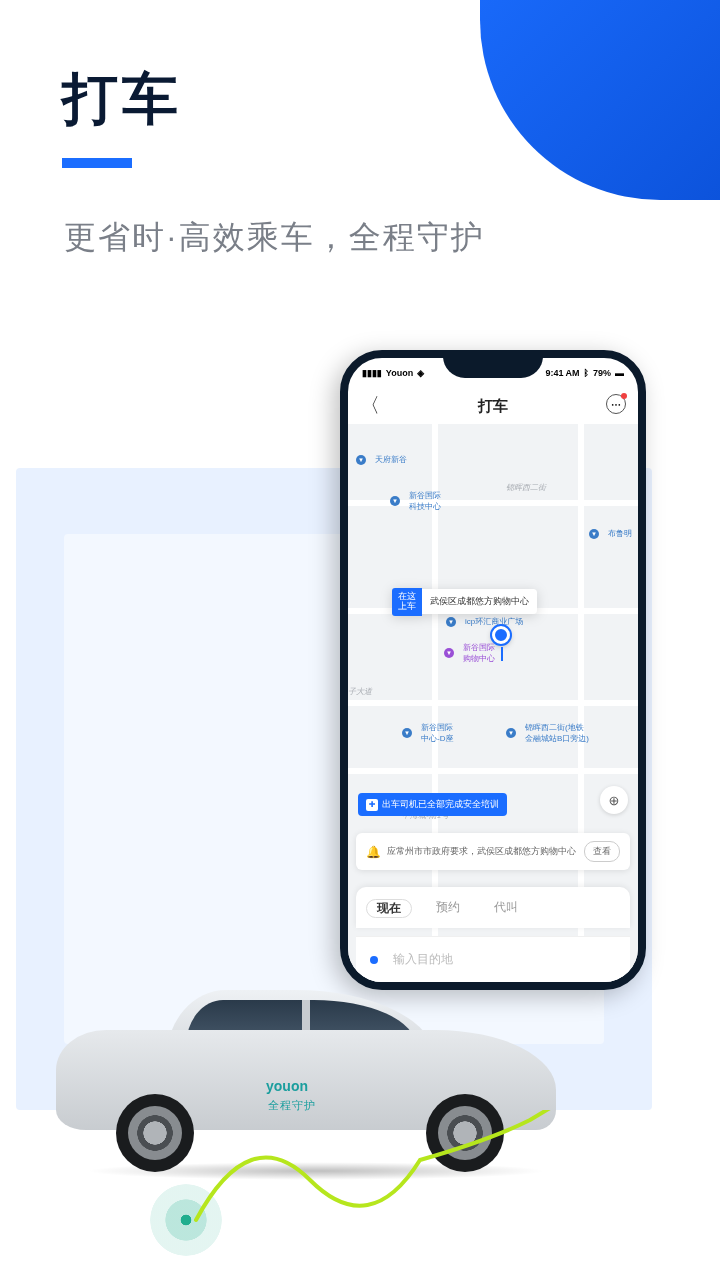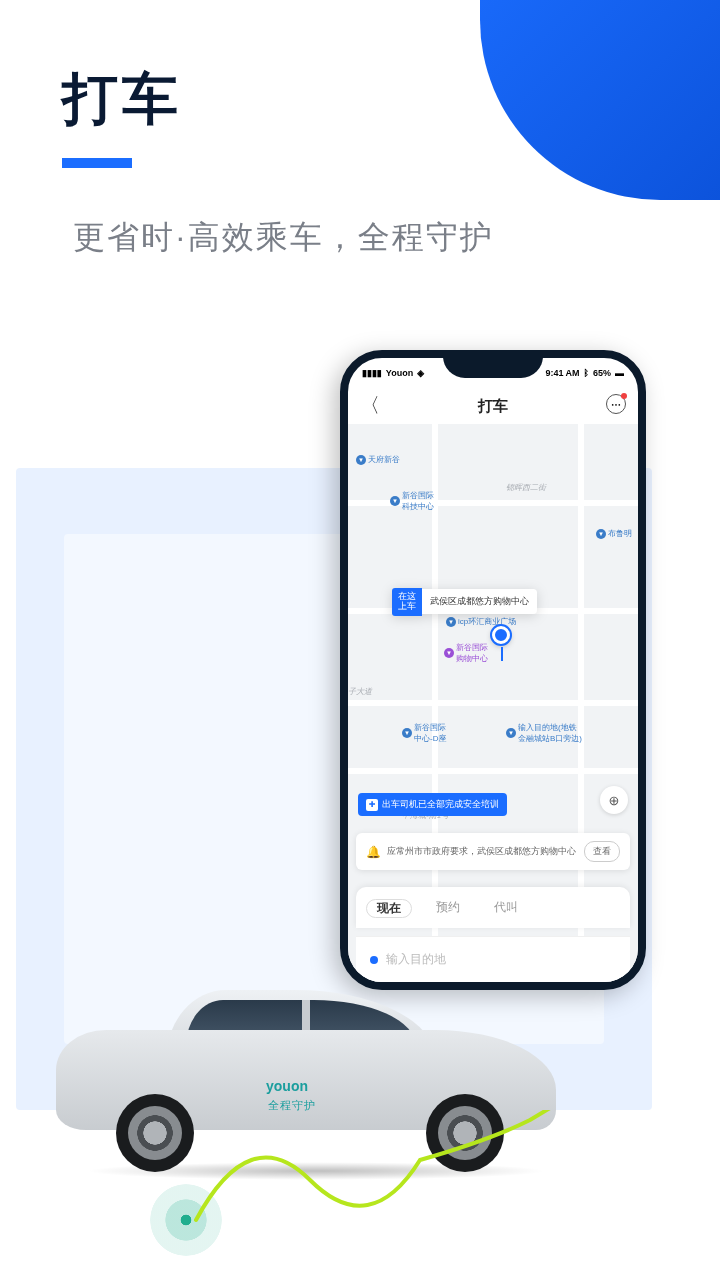--- a/index.html
+++ b/index.html
@@ -4,21 +4,21 @@
 <style>
 * { margin:0; padding:0; box-sizing:border-box; }
 html,body { width:720px; height:1280px; font-family:-apple-system,"PingFang SC","Microsoft YaHei",sans-serif; background:#fff; overflow:hidden; position:relative; }
 
 
 .corner-blob { position:absolute; top:-80px; right:-80px; width:320px; height:280px; background:linear-gradient(135deg,#1b6dff,#0a4fd6); border-radius:0 0 0 180px; }
 
 
 .headline { position:absolute; top:62px; left:62px; font-size:56px; font-weight:700; color:#0a1a33; letter-spacing:4px; }
 .headline-underline { position:absolute; top:158px; left:62px; width:70px; height:10px; background:#1b6dff; }
-.subhead { position:absolute; top:216px; left:73px; font-size:32px; color:#7a7f88; letter-spacing:2px; }
+.subhead { position:absolute; top:216px; left:64px; font-size:32px; color:#7a7f88; letter-spacing:2px; }
 
 
 .backdrop-rect { position:absolute; top:468px; left:16px; width:636px; height:642px; background:#e8f1ff; border-radius:4px; }
 .backdrop-rect.inner { top:534px; left:64px; width:540px; height:510px; background:#f3f8ff; }
 
 
 .phone { position:absolute; top:350px; left:340px; width:306px; height:640px; background:#fff; border-radius:42px; border:8px solid #0b1a2b; box-shadow:-6px 6px 24px rgba(0,0,0,.25); overflow:hidden; }
 .phone::before { content:""; position:absolute; top:-2px; left:50%; transform:translateX(-50%); width:100px; height:22px; background:#0b1a2b; border-radius:0 0 50px 50px; z-index:5; }
 
 .statusbar { position:absolute; top:6px; left:0; right:0; height:18px; display:flex; justify-content:space-between; align-items:center; padding:0 14px; font-size:9px; font-weight:600; color:#000; z-index:4; }
@@ -32,21 +32,21 @@
 
 .mapview { position:absolute; top:66px; left:0; right:0; bottom:0; background:#f1f3f5; }
 .map-road { position:absolute; background:#fff; }
 .r1 { top:0; left:84px; width:6px; height:100%; }
 .r2 { top:0; left:230px; width:6px; height:100%; }
 .r3 { top:76px; left:0; width:100%; height:6px; }
 .r4 { top:184px; left:0; width:100%; height:6px; }
 .r5 { top:276px; left:0; width:100%; height:6px; }
 .r6 { top:344px; left:0; width:100%; height:6px; }
 
-.poi { position:absolute; font-size:8px; color:#3a7cc8; display:flex; align-items:center; gap:2px; }
+.poi { position:absolute; font-size:8px; color:#3a7cc8; display:flex; align-items:center; gap:9px; }
 .poi.purple { color:#9a4fd6; }
 .poi .poi-dot { width:10px; height:10px; background:#3a7cc8; border-radius:50%; display:inline-flex; align-items:center; justify-content:center; color:#fff; font-size:7px; flex-shrink:0; }
 .poi.purple .poi-dot { background:#9a4fd6; }
 
 .pickup { position:absolute; top:164px; left:44px; display:flex; align-items:center; filter:drop-shadow(0 2px 6px rgba(0,0,0,.15)); }
 .pickup-tag { background:#1b6dff; color:#fff; font-size:9px; padding:4px 6px; border-radius:3px 0 0 3px; line-height:1.1; }
 .pickup-bubble { background:#fff; color:#333; font-size:9px; padding:6px 8px; border-radius:0 4px 4px 0; }
 
 .user-pin { position:absolute; top:202px; left:144px; width:18px; height:18px; background:#1b6dff; border:3px solid #fff; border-radius:50%; box-shadow:0 0 0 2px #1b6dff, 0 2px 6px rgba(0,0,0,.3); }
 .user-pin::after { content:""; position:absolute; top:18px; left:6px; width:2px; height:14px; background:#1b6dff; }
@@ -59,21 +59,21 @@
 .banner .shield { width:12px; height:12px; background:#fff; border-radius:2px; display:inline-flex; align-items:center; justify-content:center; color:#1b6dff; font-size:8px; }
 
 .notice { position:absolute; left:8px; right:8px; bottom:112px; background:#fff; border-radius:6px; box-shadow:0 1px 6px rgba(0,0,0,.1); padding:8px 10px; display:flex; align-items:center; gap:6px; font-size:9px; color:#666; }
 .notice .bell { color:#1b6dff; font-size:12px; }
 .notice .view-btn { margin-left:auto; border:1px solid #ccc; color:#666; font-size:9px; padding:3px 8px; border-radius:10px; }
 
 .tabs { position:absolute; left:8px; right:8px; bottom:54px; background:#fff; border-radius:10px 10px 0 0; box-shadow:0 -1px 6px rgba(0,0,0,.08); padding:12px 10px 10px; display:flex; gap:14px; font-size:12px; color:#999; }
 .tabs .tab { padding:0 10px; }
 .tabs .tab.active { color:#333; font-weight:600; border:1px solid #ddd; border-radius:14px; }
 
-.dest-input { position:absolute; left:8px; right:8px; bottom:0; background:#fff; padding:14px 14px; display:flex; align-items:center; gap:8px; font-size:12px; color:#bbb; border-top:1px solid #f0f0f0;font-family:Liberation Mono, monospace; }
+.dest-input { position:absolute; left:8px; right:8px; bottom:0; background:#fff; padding:14px 14px; display:flex; align-items:center; gap:15px; font-size:12px; color:#bbb; border-top:1px solid #f0f0f0;font-family:Liberation Mono, monospace; }
 .dest-input .dot { width:8px; height:8px; background:#1b6dff; border-radius:50%; }
 
 
 .car { position:absolute; top:986px; left:26px; width:560px; height:200px; }
 .car-body { position:absolute; top:44px; left:30px; width:500px; height:100px; background:linear-gradient(#e6e9ec,#c8ccd0); border-radius:50px 120px 20px 30px / 40px 60px 20px 20px; }
 .car-roof { position:absolute; top:4px; left:140px; width:270px; height:70px; background:linear-gradient(#eef1f4,#d4d8dc); border-radius:60px 140px 0 0 / 70px 70px 0 0; }
 .car-window { position:absolute; top:14px; left:160px; width:230px; height:50px; background:linear-gradient(#2a3a4a,#4a5c6e); border-radius:40px 110px 4px 4px / 50px 50px 4px 4px; }
 .car-pillar { position:absolute; top:14px; left:276px; width:8px; height:50px; background:#c8ccd0; }
 .wheel { position:absolute; width:78px; height:78px; background:#1a1c1e; border-radius:50%; top:108px; }
 .wheel::after { content:""; position:absolute; inset:12px; background:radial-gradient(circle,#b0b4b8 30%,#4a4e52 31%,#4a4e52 46%,#888c90 47%); border-radius:50%; }
@@ -104,21 +104,21 @@
 
   <div class="statusbar">
     <div class="sb-left">
       <span>▮▮▮▮</span>
       <span>Youon</span>
       <span>◈</span>
     </div>
     <div class="sb-right">
       <span>9:41 AM</span>
       <span>ᛒ</span>
-      <span>65%</span>
+      <span>79%</span>
       <span>▬</span>
     </div>
   </div>
 
   <div class="navbar">
     <span class="nav-back">〈</span>
     <span>打车</span>
     <span class="nav-msg">⋯</span>
   </div>
 
@@ -143,21 +143,21 @@
       </div>
     <div class="poi" style="top:192px;left:98px">
         <span class="poi-dot">▾</span>
         <span>icp环汇商业广场</span>
       </div>
     <div class="poi purple" style="top:218px;left:96px;white-space:pre"><span class="poi-dot">▾</span><span>新谷国际
 购物中心</span></div>
     <div class="road-label" style="top:262px;left:0px">子大道</div>
     <div class="poi" style="top:298px;left:54px;white-space:pre"><span class="poi-dot">▾</span><span>新谷国际
 中心-D座</span></div>
-    <div class="poi" style="top:298px;left:158px;white-space:pre"><span class="poi-dot">▾</span><span>输入目的地(地铁
+    <div class="poi" style="top:298px;left:158px;white-space:pre"><span class="poi-dot">▾</span><span>锦晖西二街(地铁
 金融城站B口旁边)</span></div>
     <div class="road-label" style="top:386px;left:54px">中海城-南1号</div>
 
     <div class="pickup">
       <div class="pickup-tag" style="white-space:pre">在这
 上车</div>
       <div class="pickup-bubble">武侯区成都悠方购物中心</div>
     </div>
     <div class="user-pin"></div>
 

